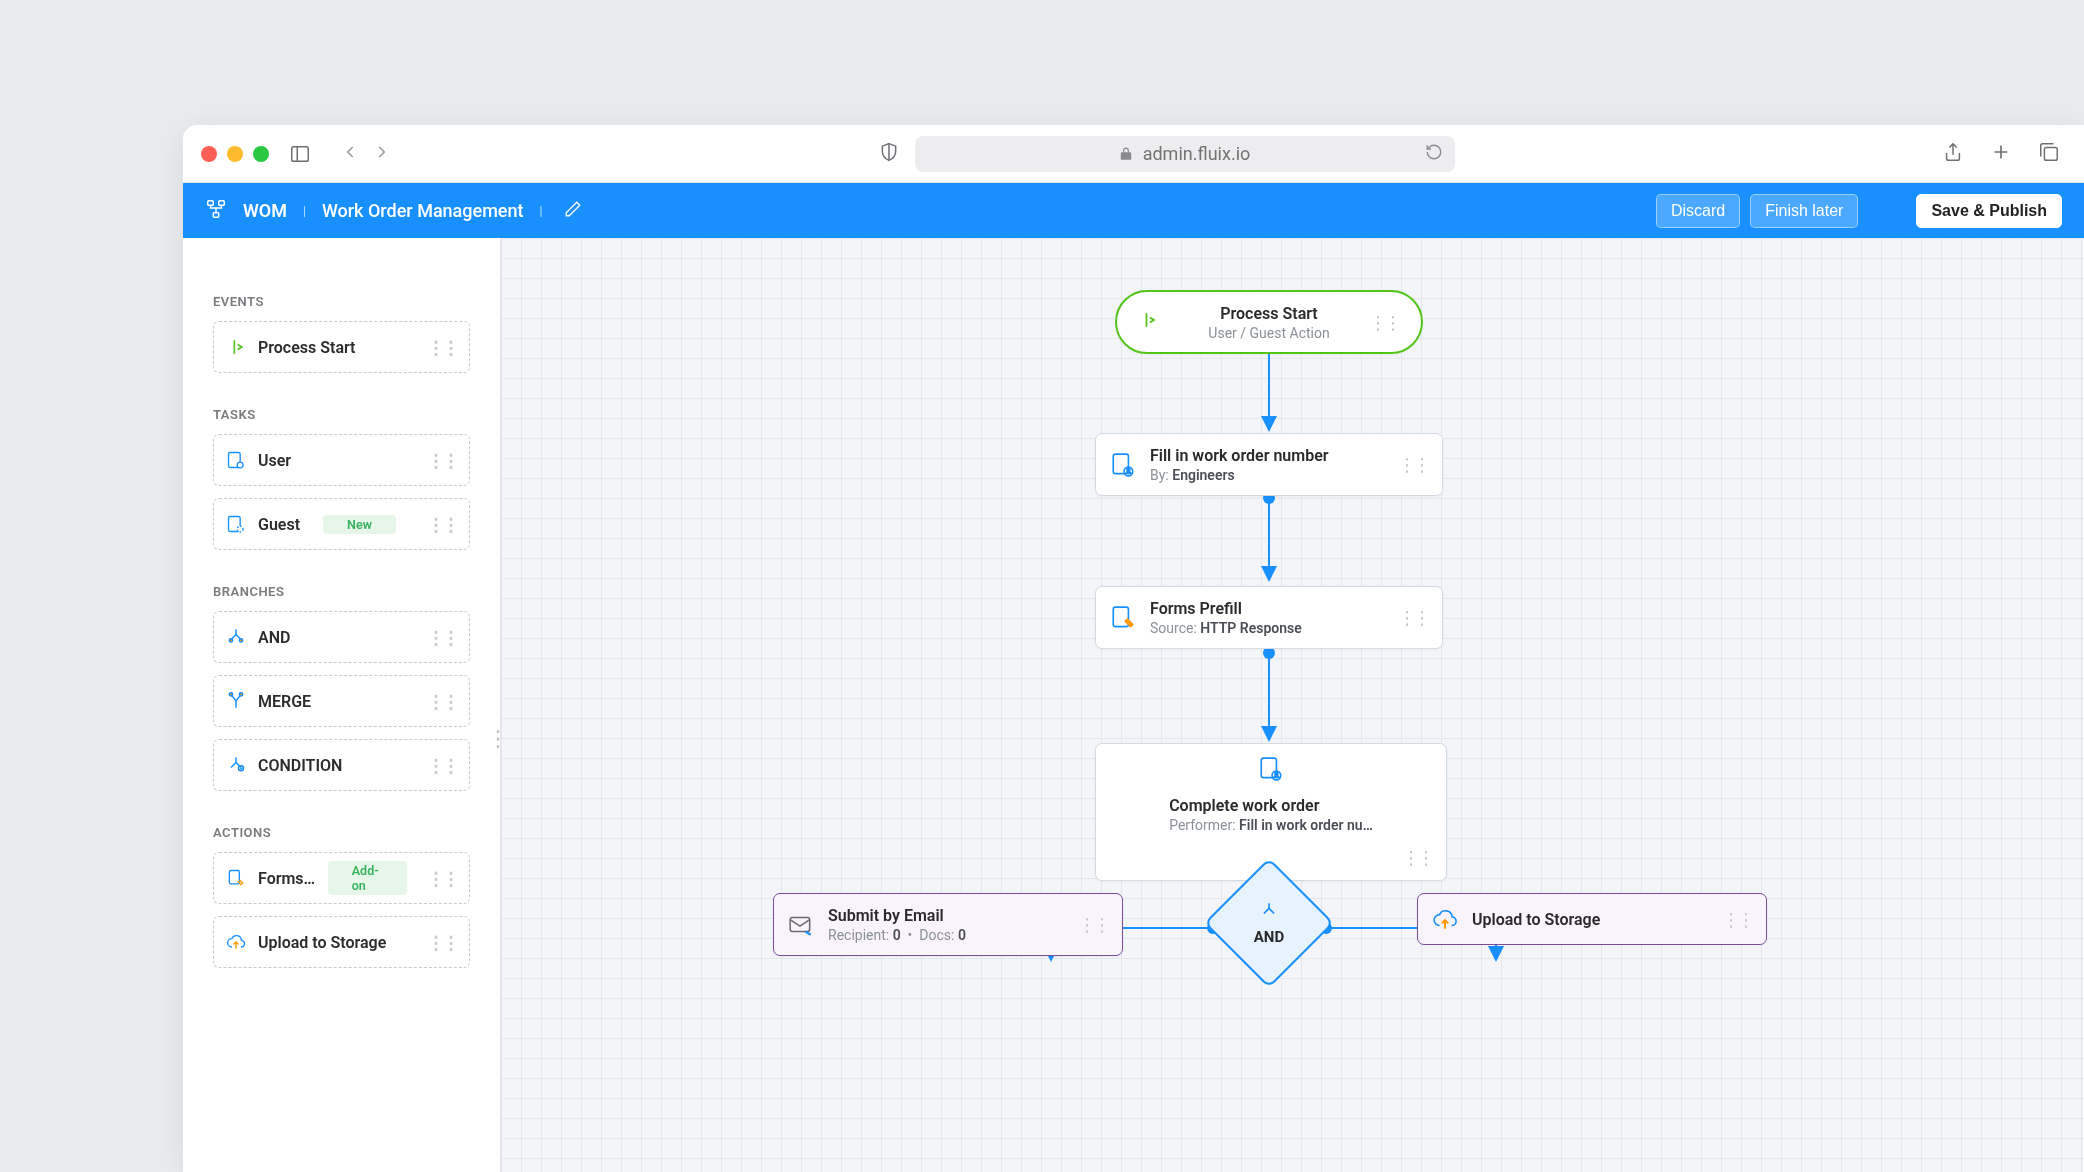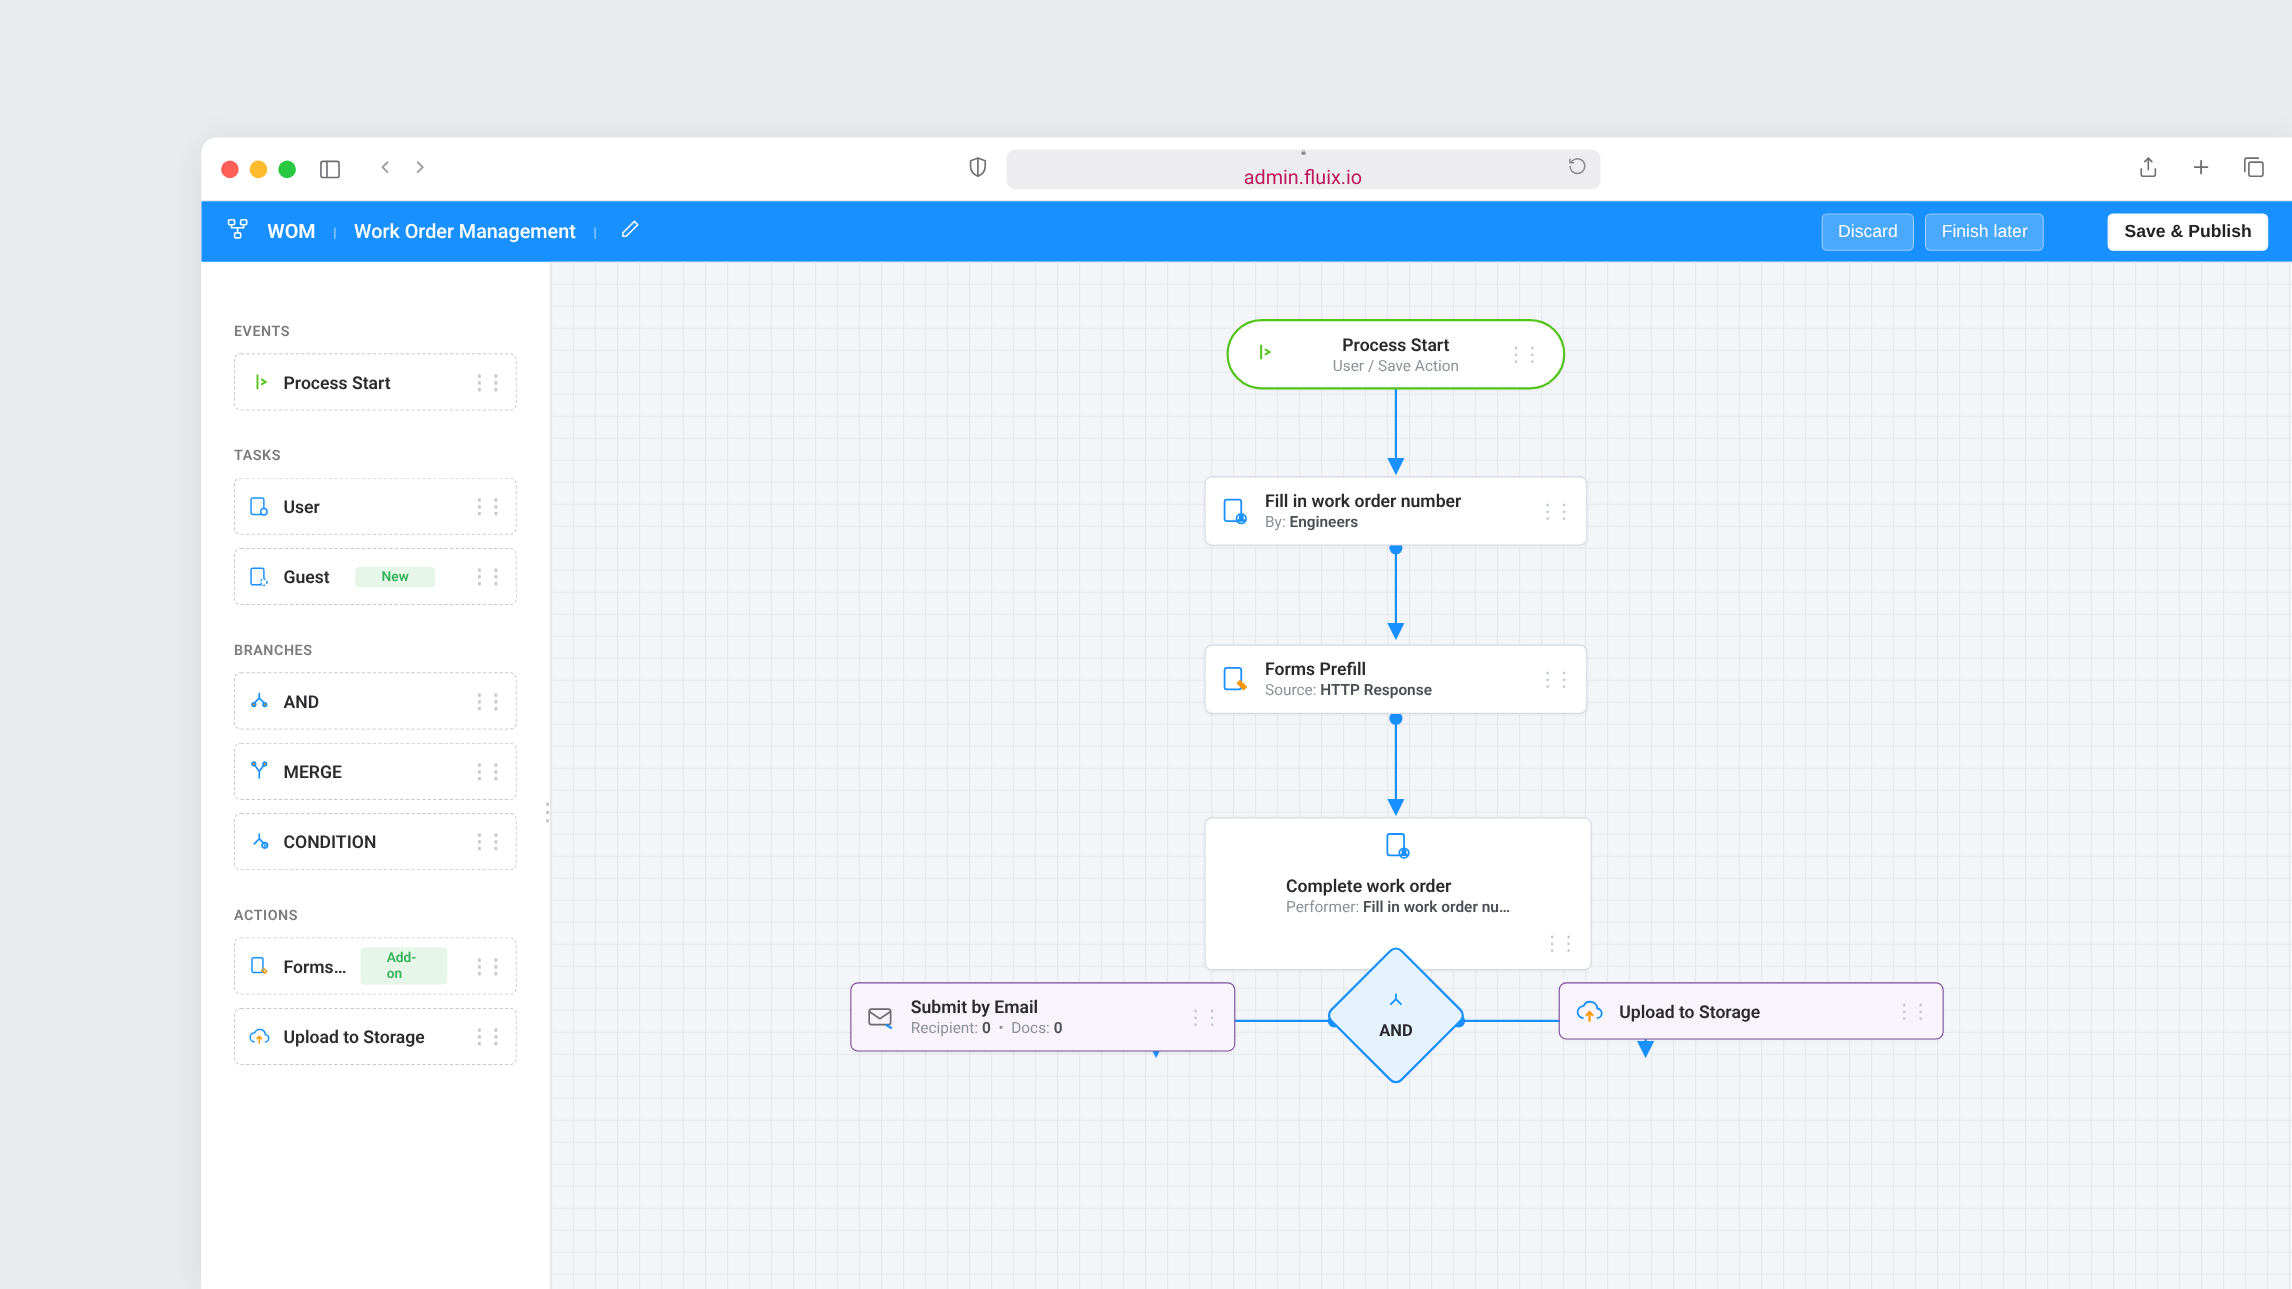--- a/index.html
+++ b/index.html
@@ -53,24 +53,23 @@
 
 .url-bar {
   background: #ededef;
   border-radius: 8px;
   height: 36px;
   width: 540px;
   display: flex;
   align-items: center;
   justify-content: center;
   gap: 10px;
-  color: #be185d;
+  color: #737373;
   font-size: 18px;
   position: relative;
-  flex-direction: column;
 }
 .url-bar .reload { position: absolute; right: 12px; }
 
 .right-tools { display: flex; gap: 26px; padding-right: 6px; }
 .right-tools svg { width: 22px; height: 22px; stroke: #6e6e73; }
 
 .app-header {
   height: 55px;
   background: #1890ff;
   color: #fff;
@@ -456,21 +455,21 @@
       </svg>
 
       <div class="node node-start" style="left:614px; top:52px; width:308px; height:64px;">
         <span class="start-icon">
           <svg width="20" height="20" viewBox="0 0 24 24" fill="none" stroke="#52c41a" stroke-width="2.2">
               <path d="M9 4v16M13 9l5 3-5 3"></path>
             </svg>
         </span>
         <div class="node-body">
           <div class="node-title">Process Start</div>
-          <div class="node-sub">User / Save Action</div>
+          <div class="node-sub">User / Guest Action</div>
         </div>
         <span class="drag" style="position:absolute;right:22px"></span>
       </div>
 
       <div class="node" style="left:594px; top:195px; width:348px;">
         <span class="node-icon">
           <svg viewBox="0 0 24 24" width="26" height="26" fill="none" stroke="#1890ff" stroke-width="1.5">
               <rect x="3" y="2" width="14" height="18" rx="2"></rect>
               <circle cx="17" cy="18" r="4" fill="#fff"></circle>
               <circle cx="17" cy="16.5" r="1.4" fill="#1890ff"></circle>

